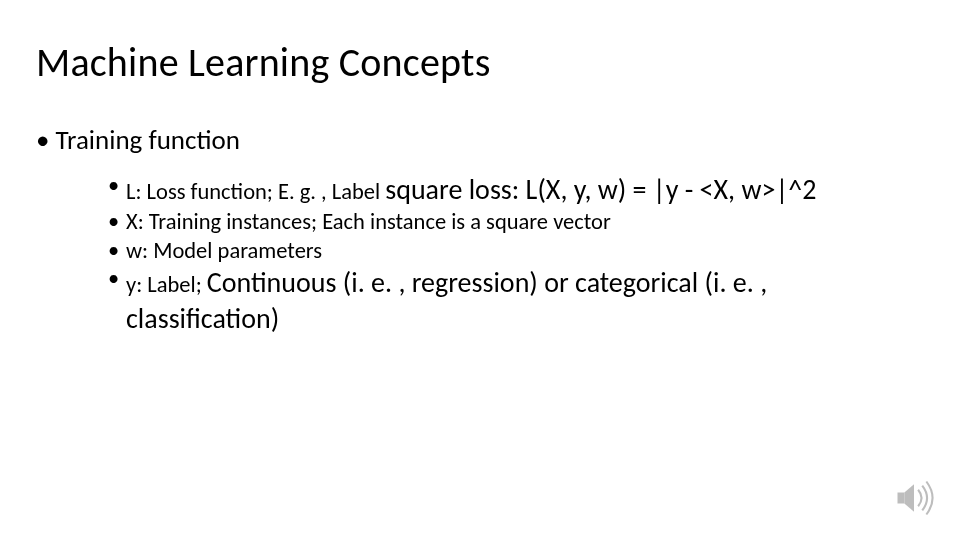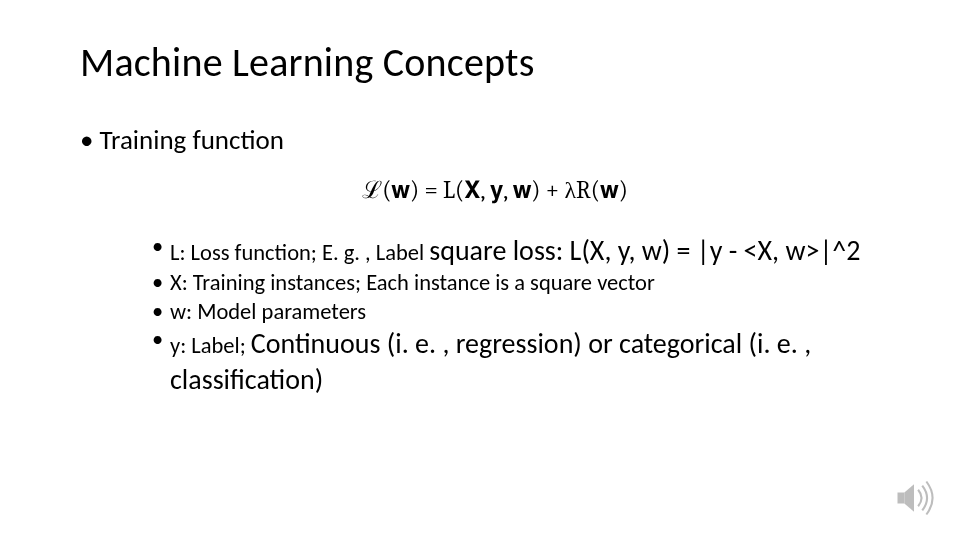--- a/index.html
+++ b/index.html
@@ -10,21 +10,21 @@
     background: #fff;
     font-family: Calibri, "Segoe UI", Arial, sans-serif;
     color: #000;
     overflow: hidden;
   }
   .slide {
     position: relative;
     width: 960px;
     height: 540px;
     box-sizing: border-box;
-    padding: 38px 50px 0 80px;
+    padding: 38px 50px 0 36px;
   }
   .title {
     font-size: 40px;
     font-weight: 400;
     font-family: "Calibri Light", Calibri, "Segoe UI", Arial, sans-serif;
     margin: 0 0 36px 0;
     letter-spacing: 0.2px;
   }
   .main-bullet {
     font-size: 27px;
@@ -71,21 +71,20 @@
 </style>
 </head>
 <body>
 
 <div class="slide">
 
   <h1 class="title">Machine Learning Concepts</h1>
 
   <div class="main-bullet">Training function</div>
 
-  <div class="formula">ℒ(𝐰) = L(𝐗, 𝐲, 𝐰) + λR(𝐰)</div>
 
   <ul class="sub-list">
     <li>
       <span>L: Loss function;</span><span> E. g. , Label </span><span class="sm">square loss: L(X, y, w) = |y - &lt;X, w&gt;|^2</span>
     </li>
     <li>
       <span>X: Training instances; Each instance is  a square vector</span>
     </li>
     <li>
       <span>w: Model parameters</span>

